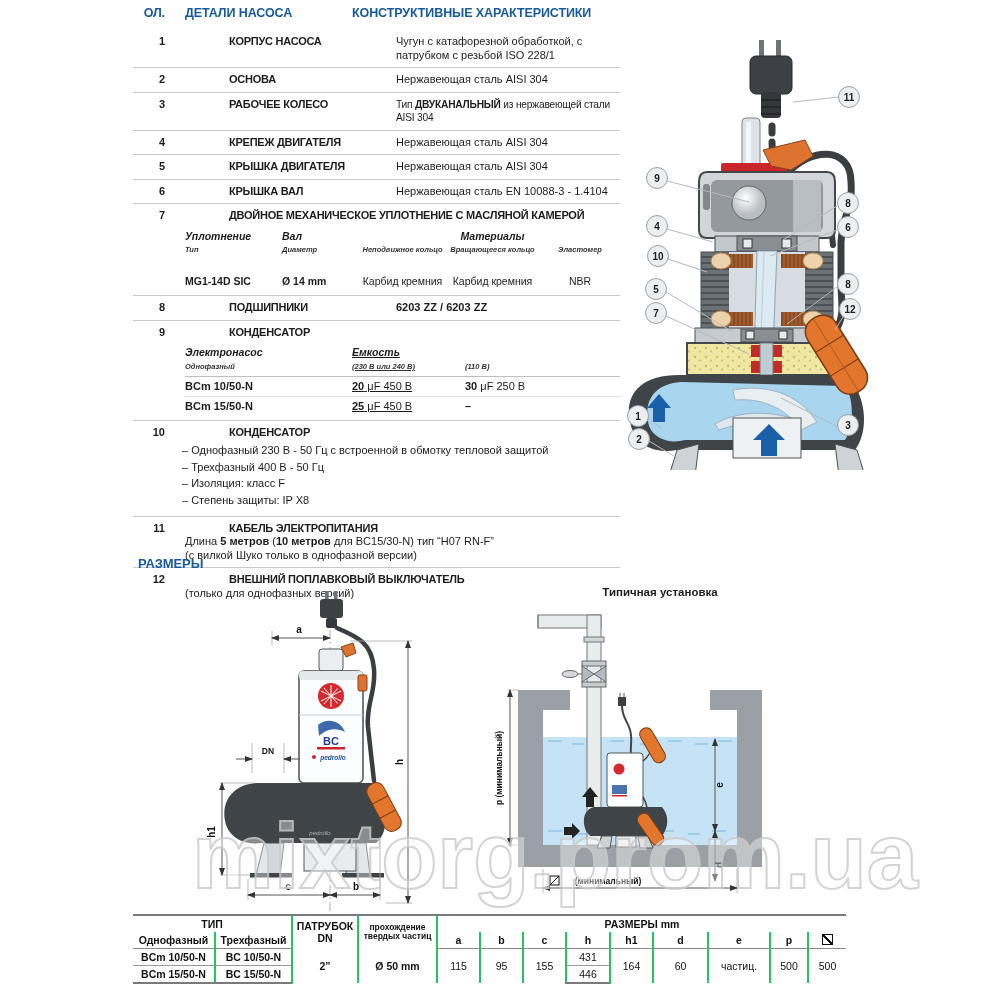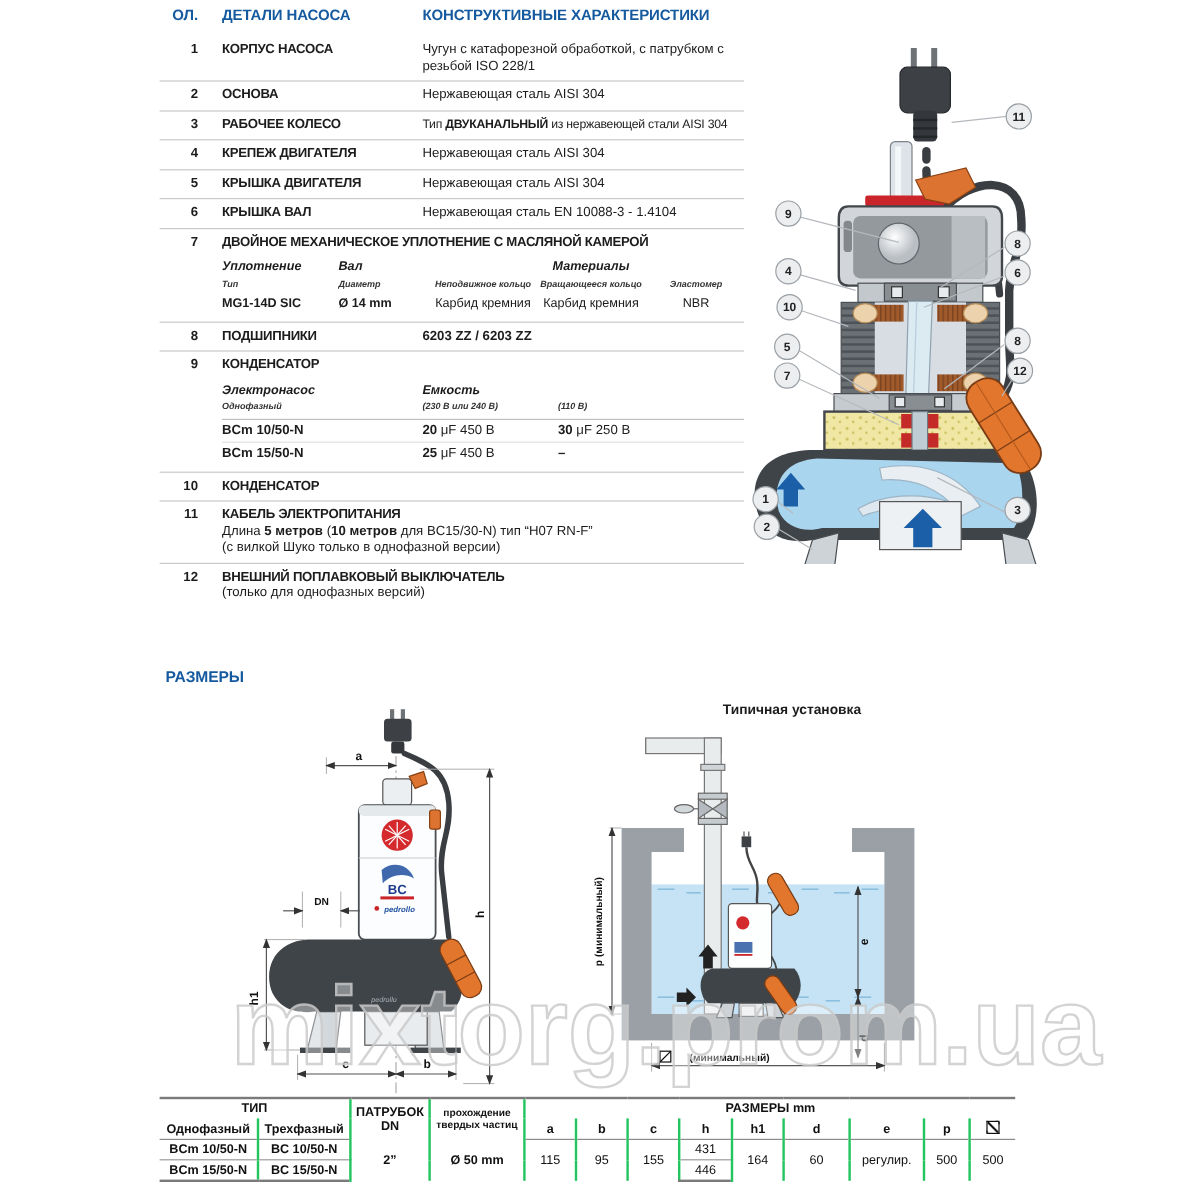--- a/index.html
+++ b/index.html
@@ -10,36 +10,36 @@
   .pt-head{display:flex;color:#15599f;font-weight:bold;font-size:12.5px;letter-spacing:-0.1px;margin-bottom:10px;}
   .col-num{width:32px;text-align:right;flex:none;}
   .col-gap{width:20px;flex:none;}
   .col-name{width:167px;flex:none;}
   .col-desc{flex:1;}
   .pt-row,.pt-block{border-bottom:1px solid #c9c9c9;font-size:11px;line-height:13.5px;}
   .pt-row{display:flex;padding:5px 0;}
   .pt-block{padding:5px 0;}
   .pt-block .hrow{display:flex;}
   .col-num{font-weight:bold;}
-  .nm{font-weight:bold;letter-spacing:-0.25px;}
+  .nm{font-weight:bold;letter-spacing:-0.25px;margin-left:44px;}
   .sm{font-size:10.2px;letter-spacing:-0.2px;}
   .b{font-weight:bold;}
   
   .seal{margin:7px 0 2px 52px;}
   .seal .r{display:flex;}
   .c1{width:97px;flex:none;} .c2{width:78px;flex:none;}
   .c3{width:85px;flex:none;text-align:center;} .c4{width:95px;flex:none;text-align:center;}
   .c5{flex:1;text-align:center;}
   .it-t{font-style:italic;font-weight:bold;font-size:10.5px;}
   .it-s{font-style:italic;font-weight:bold;font-size:7.5px;color:#333;}
-  .seal .data{font-size:10.5px;margin-top:4px;}
+  .seal .data{font-size:10.5px;margin-top:18px;}
   
   .cap{margin:7px 0 0 52px;}
   .cap .r{display:flex;}
-  .k1{width:167px;flex:none;} .k2{width:113px;flex:none;} .k3{flex:1;}
+  .k1{width:167px;flex:none;} .k2{width:113px;flex:none;text-decoration:underline;} .k3{flex:1;}
   .cap .data-wrap{border-top:1px solid #bfbfbf;margin-top:3px;}
   .cap .data{font-size:11px;padding:3px 0 2px;}
   .cap .data + .data{border-top:1px solid #e0e0e0;}
   .bullets{margin:3px 0 2px 49px;}
   .bullets div{padding:1.5px 0;}
   .indent{margin-left:52px;}
   
   .sec-title{position:absolute;left:138px;top:556px;color:#15599f;font-weight:bold;font-size:13px;letter-spacing:-0.1px;}
   .inst-title{position:absolute;left:585px;top:586px;width:150px;text-align:center;font-weight:bold;font-size:11.5px;}
   
@@ -188,20 +188,26 @@
           </div>
         </div>
       </div>
     </div>
 
     <div class="pt-block">
       <div class="hrow">
         <div class="col-num">10</div>
           <div class="col-gap"></div>
         <div class="col-desc nm">КОНДЕНСАТОР</div>
+      </div>
+      <div class="bullets">
+        <div>– Однофазный 230 В - 50 Гц с встроенной в обмотку тепловой защитой</div>
+        <div>– Трехфазный 400 В - 50 Гц</div>
+        <div>– Изоляция: класс F</div>
+        <div>– Степень защиты: IP X8</div>
       </div>
     </div>
 
     <div class="pt-block">
       <div class="hrow">
         <div class="col-num">11</div>
           <div class="col-gap"></div>
         <div class="col-desc nm">КАБЕЛЬ ЭЛЕКТРОПИТАНИЯ</div>
       </div>
       <div class="indent"><span>Длина </span><span class="b">5 метров</span><span> (</span><span class="b">10 метров</span><span> для BC15/30-N)  тип “H07 RN-F”</span></div>
@@ -651,21 +657,21 @@
       <td class="hsplit b">BCm 10/50-N</td>
       <td class="hsplit b">BC 10/50-N</td>
       <td rowspan="2" class="b">2”</td>
       <td rowspan="2" class="b">Ø 50 mm</td>
       <td rowspan="2">115</td>
       <td rowspan="2">95</td>
       <td rowspan="2">155</td>
       <td class="hsplit">431</td>
       <td rowspan="2">164</td>
       <td rowspan="2">60</td>
-      <td rowspan="2">регулир.</td>
+      <td rowspan="2">частиц.</td>
       <td rowspan="2">500</td>
       <td rowspan="2">500</td>
     </tr>
     <tr class="last">
       <td class="b">BCm 15/50-N</td>
       <td class="b">BC 15/50-N</td>
       <td>446</td>
     </tr>
   </tbody>
     </table>

